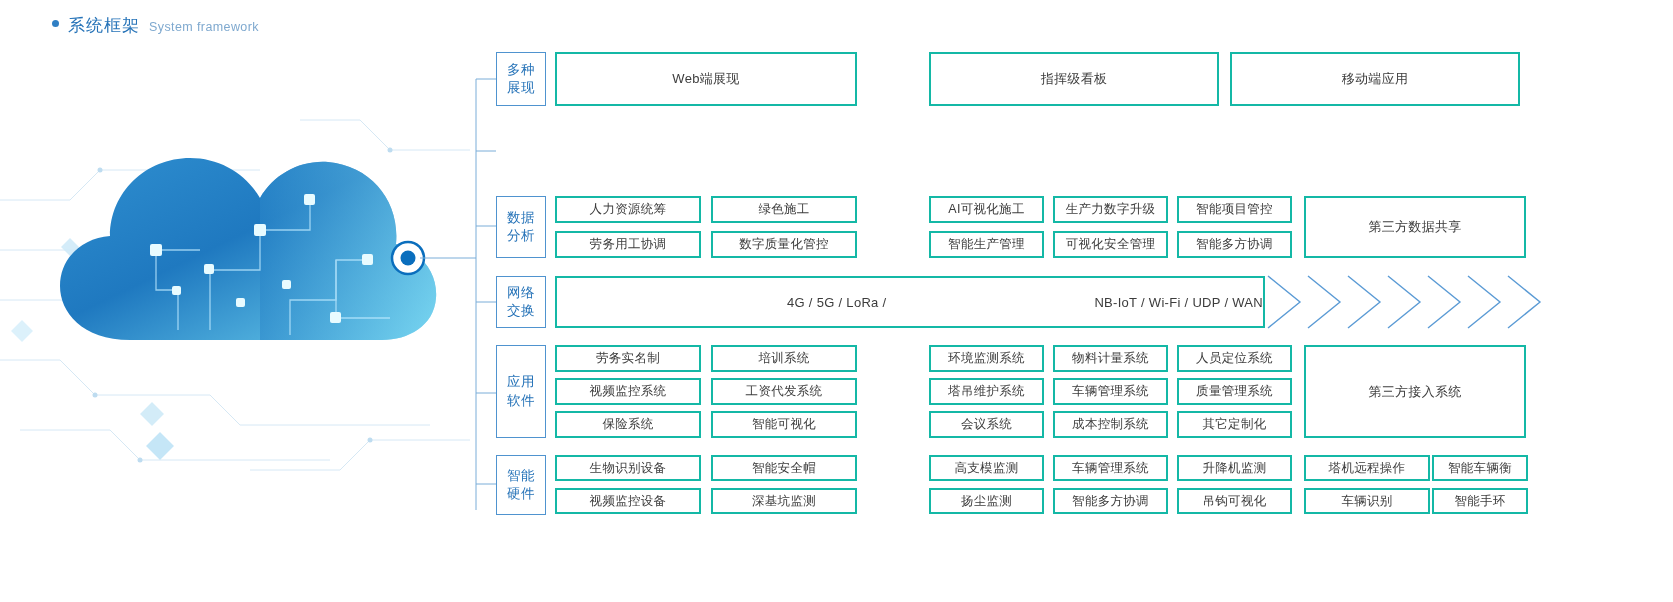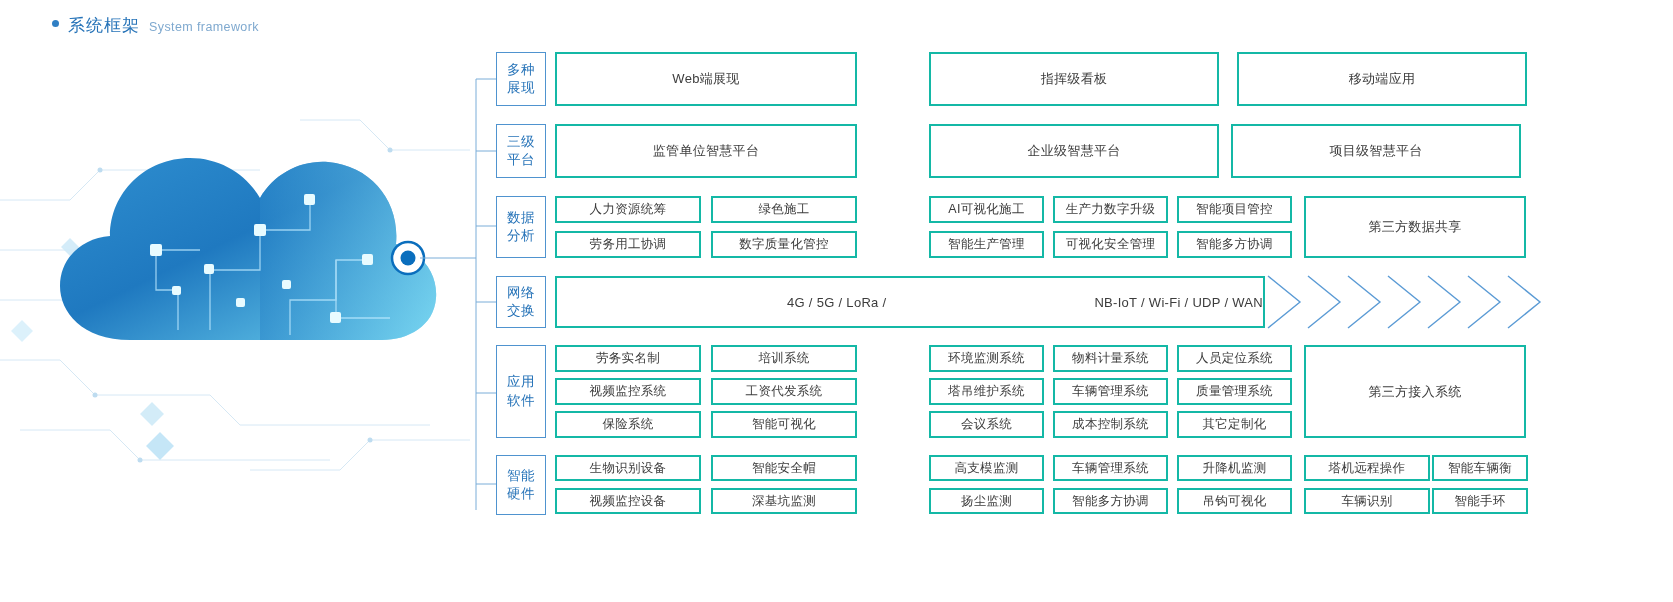--- a/index.html
+++ b/index.html
@@ -141,32 +141,23 @@
     </g>
   </svg>
 
   <div class="row" style="left:496px;top:52px;height:54px;">
     <div class="cat">
       <span>多种</span>
       <span>展现</span>
     </div>
     <div class="cell" style="width:302px;height:54px;margin-left:9px">Web端展现</div>
     <div class="cell" style="width:290px;height:54px;margin-left:72px">指挥级看板</div>
-    <div class="cell" style="width:290px;height:54px;margin-left:18px">移动端应用</div>
-  </div>
-
-  <div class="row" style="left:496px;top:124px;height:54px;">
-    <div class="cat">
-      <span>三级</span>
-      <span>平台</span>
-    </div>
-    <div class="cell" style="width:302px;height:54px;margin-left:9px">监管单位智慧平台</div>
-    <div class="cell" style="width:290px;height:54px;margin-left:72px">企业级智慧平台</div>
-    <div class="cell" style="width:290px;height:54px;margin-left:12px">项目级智慧平台</div>
-  </div>
+    <div class="cell" style="width:290px;height:54px;margin-left:11px">移动端应用</div>
+  </div>
+
 
   <div class="row" style="left:496px;top:196px;height:62px;">
     <div class="cat">
       <span>数据</span>
       <span>分析</span>
     </div>
     <div class="grid" style="margin-left:9px;grid-template-columns:146px 146px;grid-template-rows:27px 27px;gap:8px 10px;">
       <div class="cell small">人力资源统筹</div>
       <div class="cell small">绿色施工</div>
       <div class="cell small">劳务用工协调</div>

